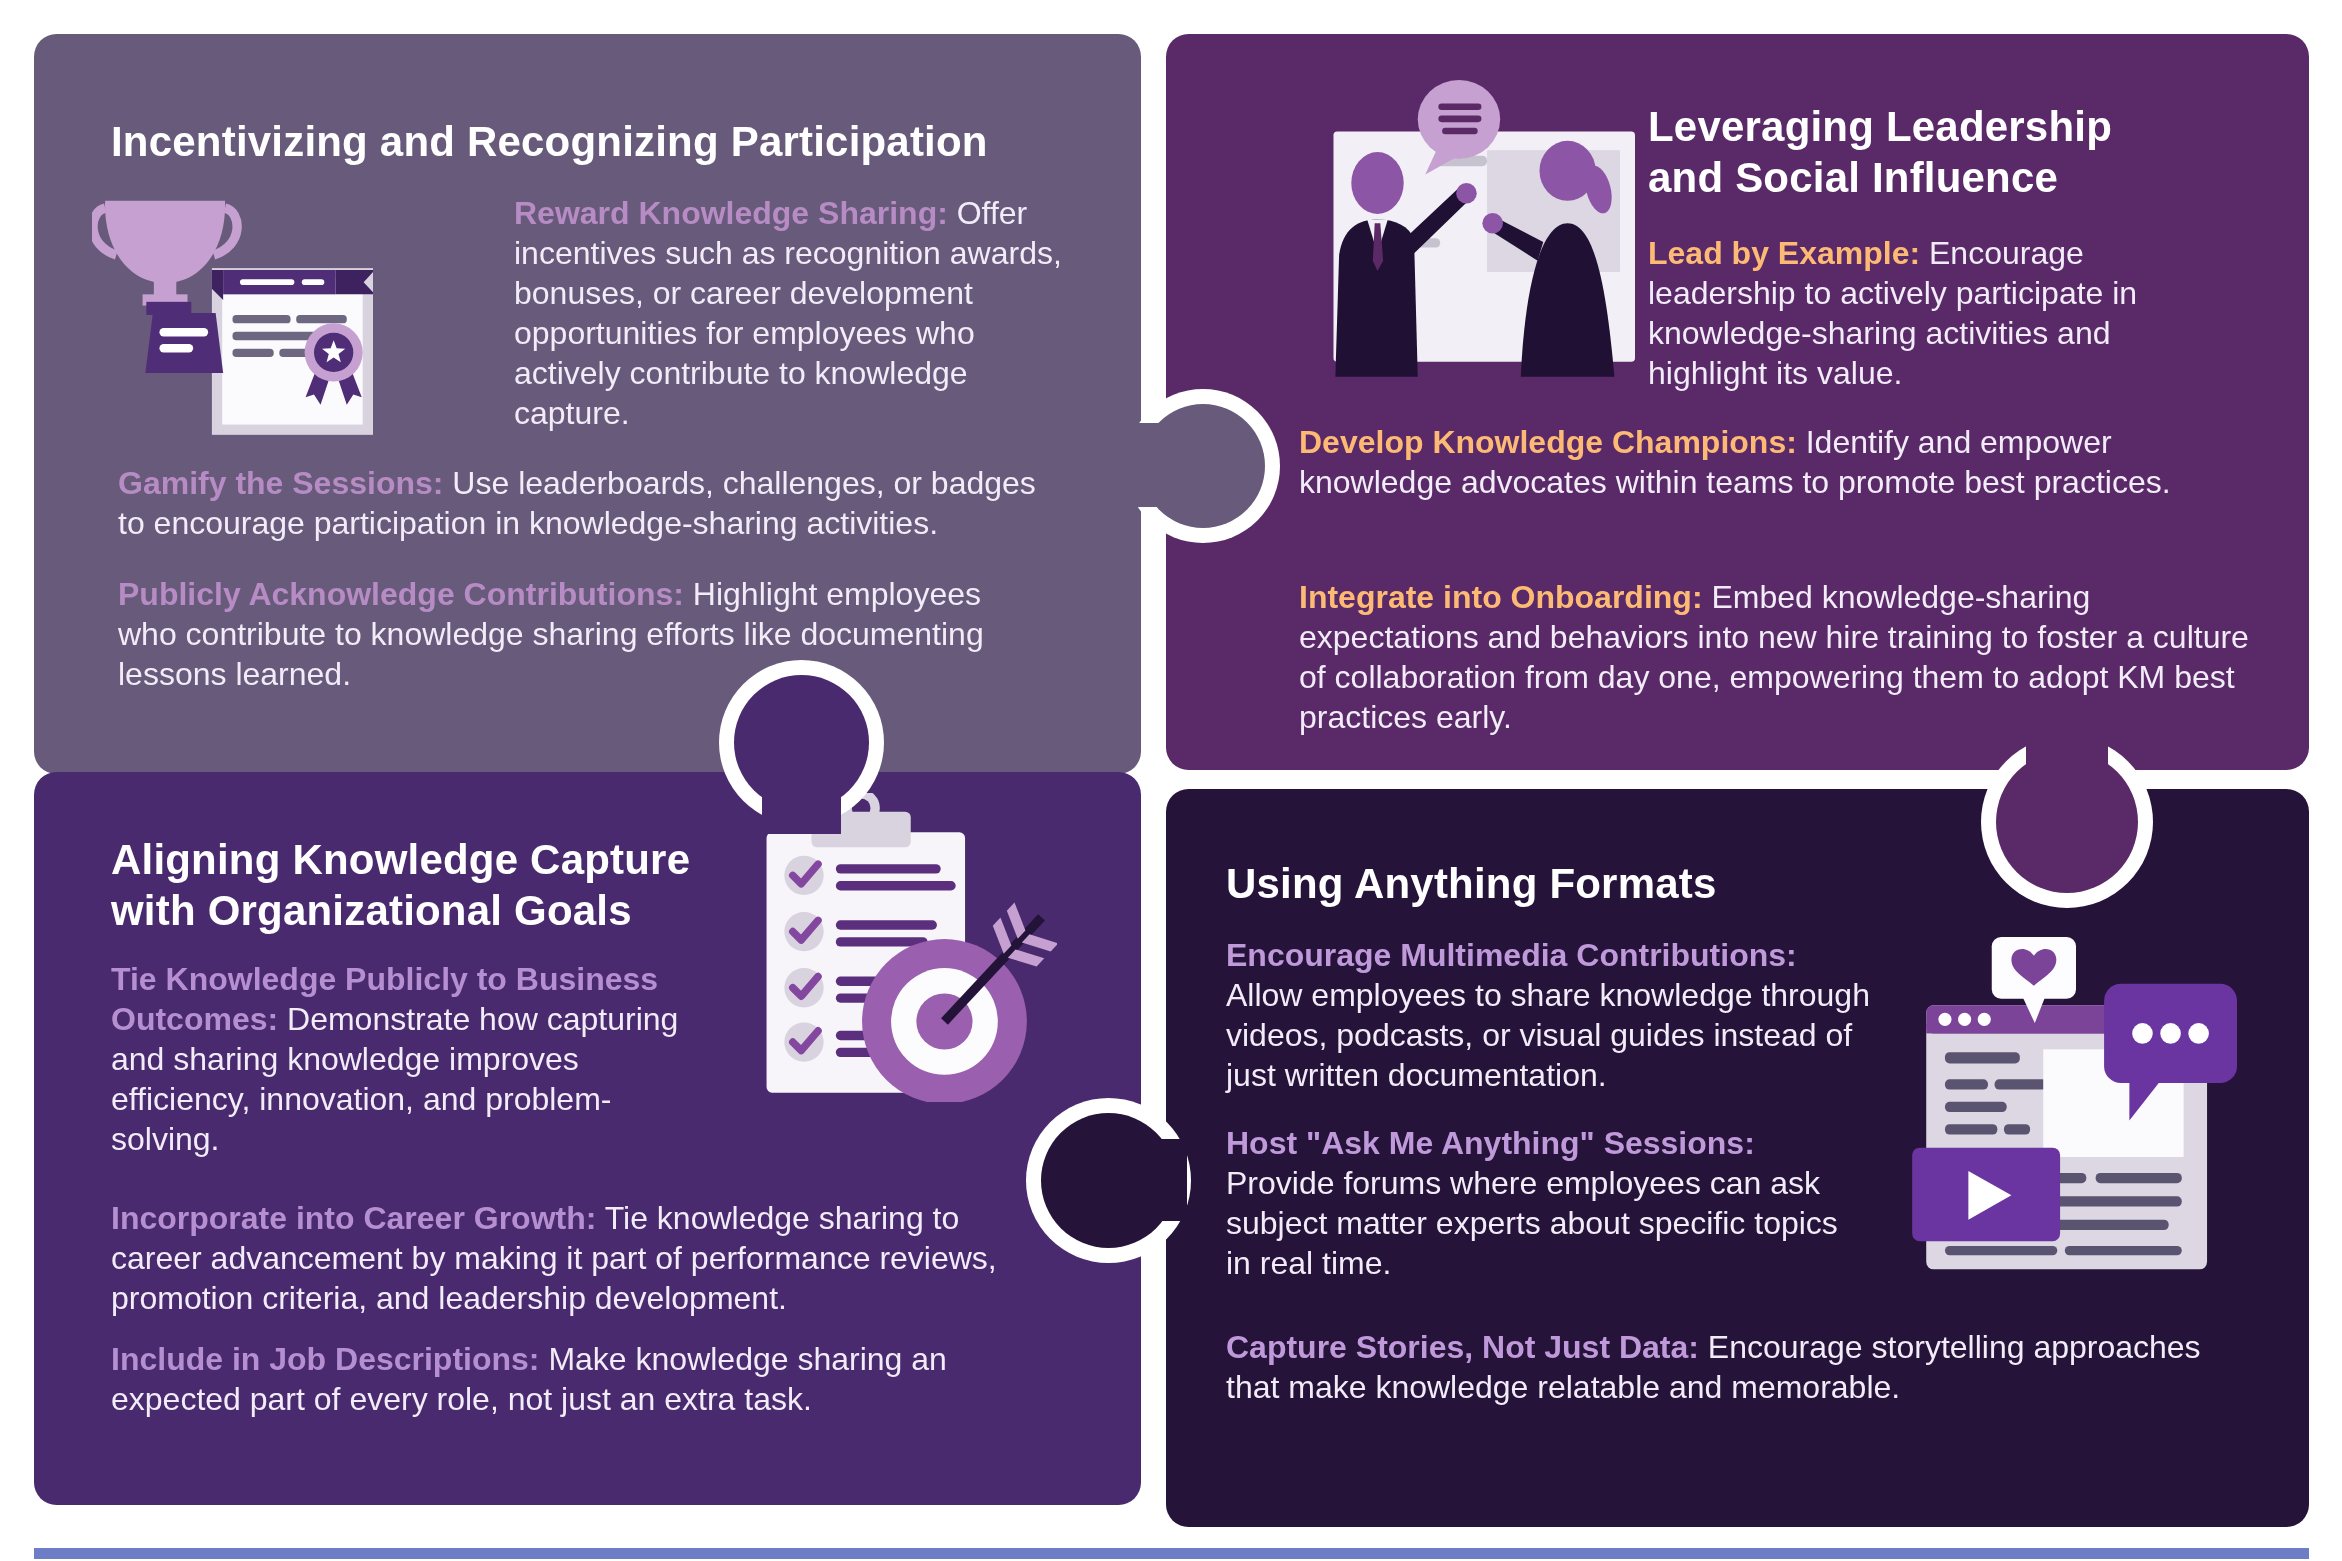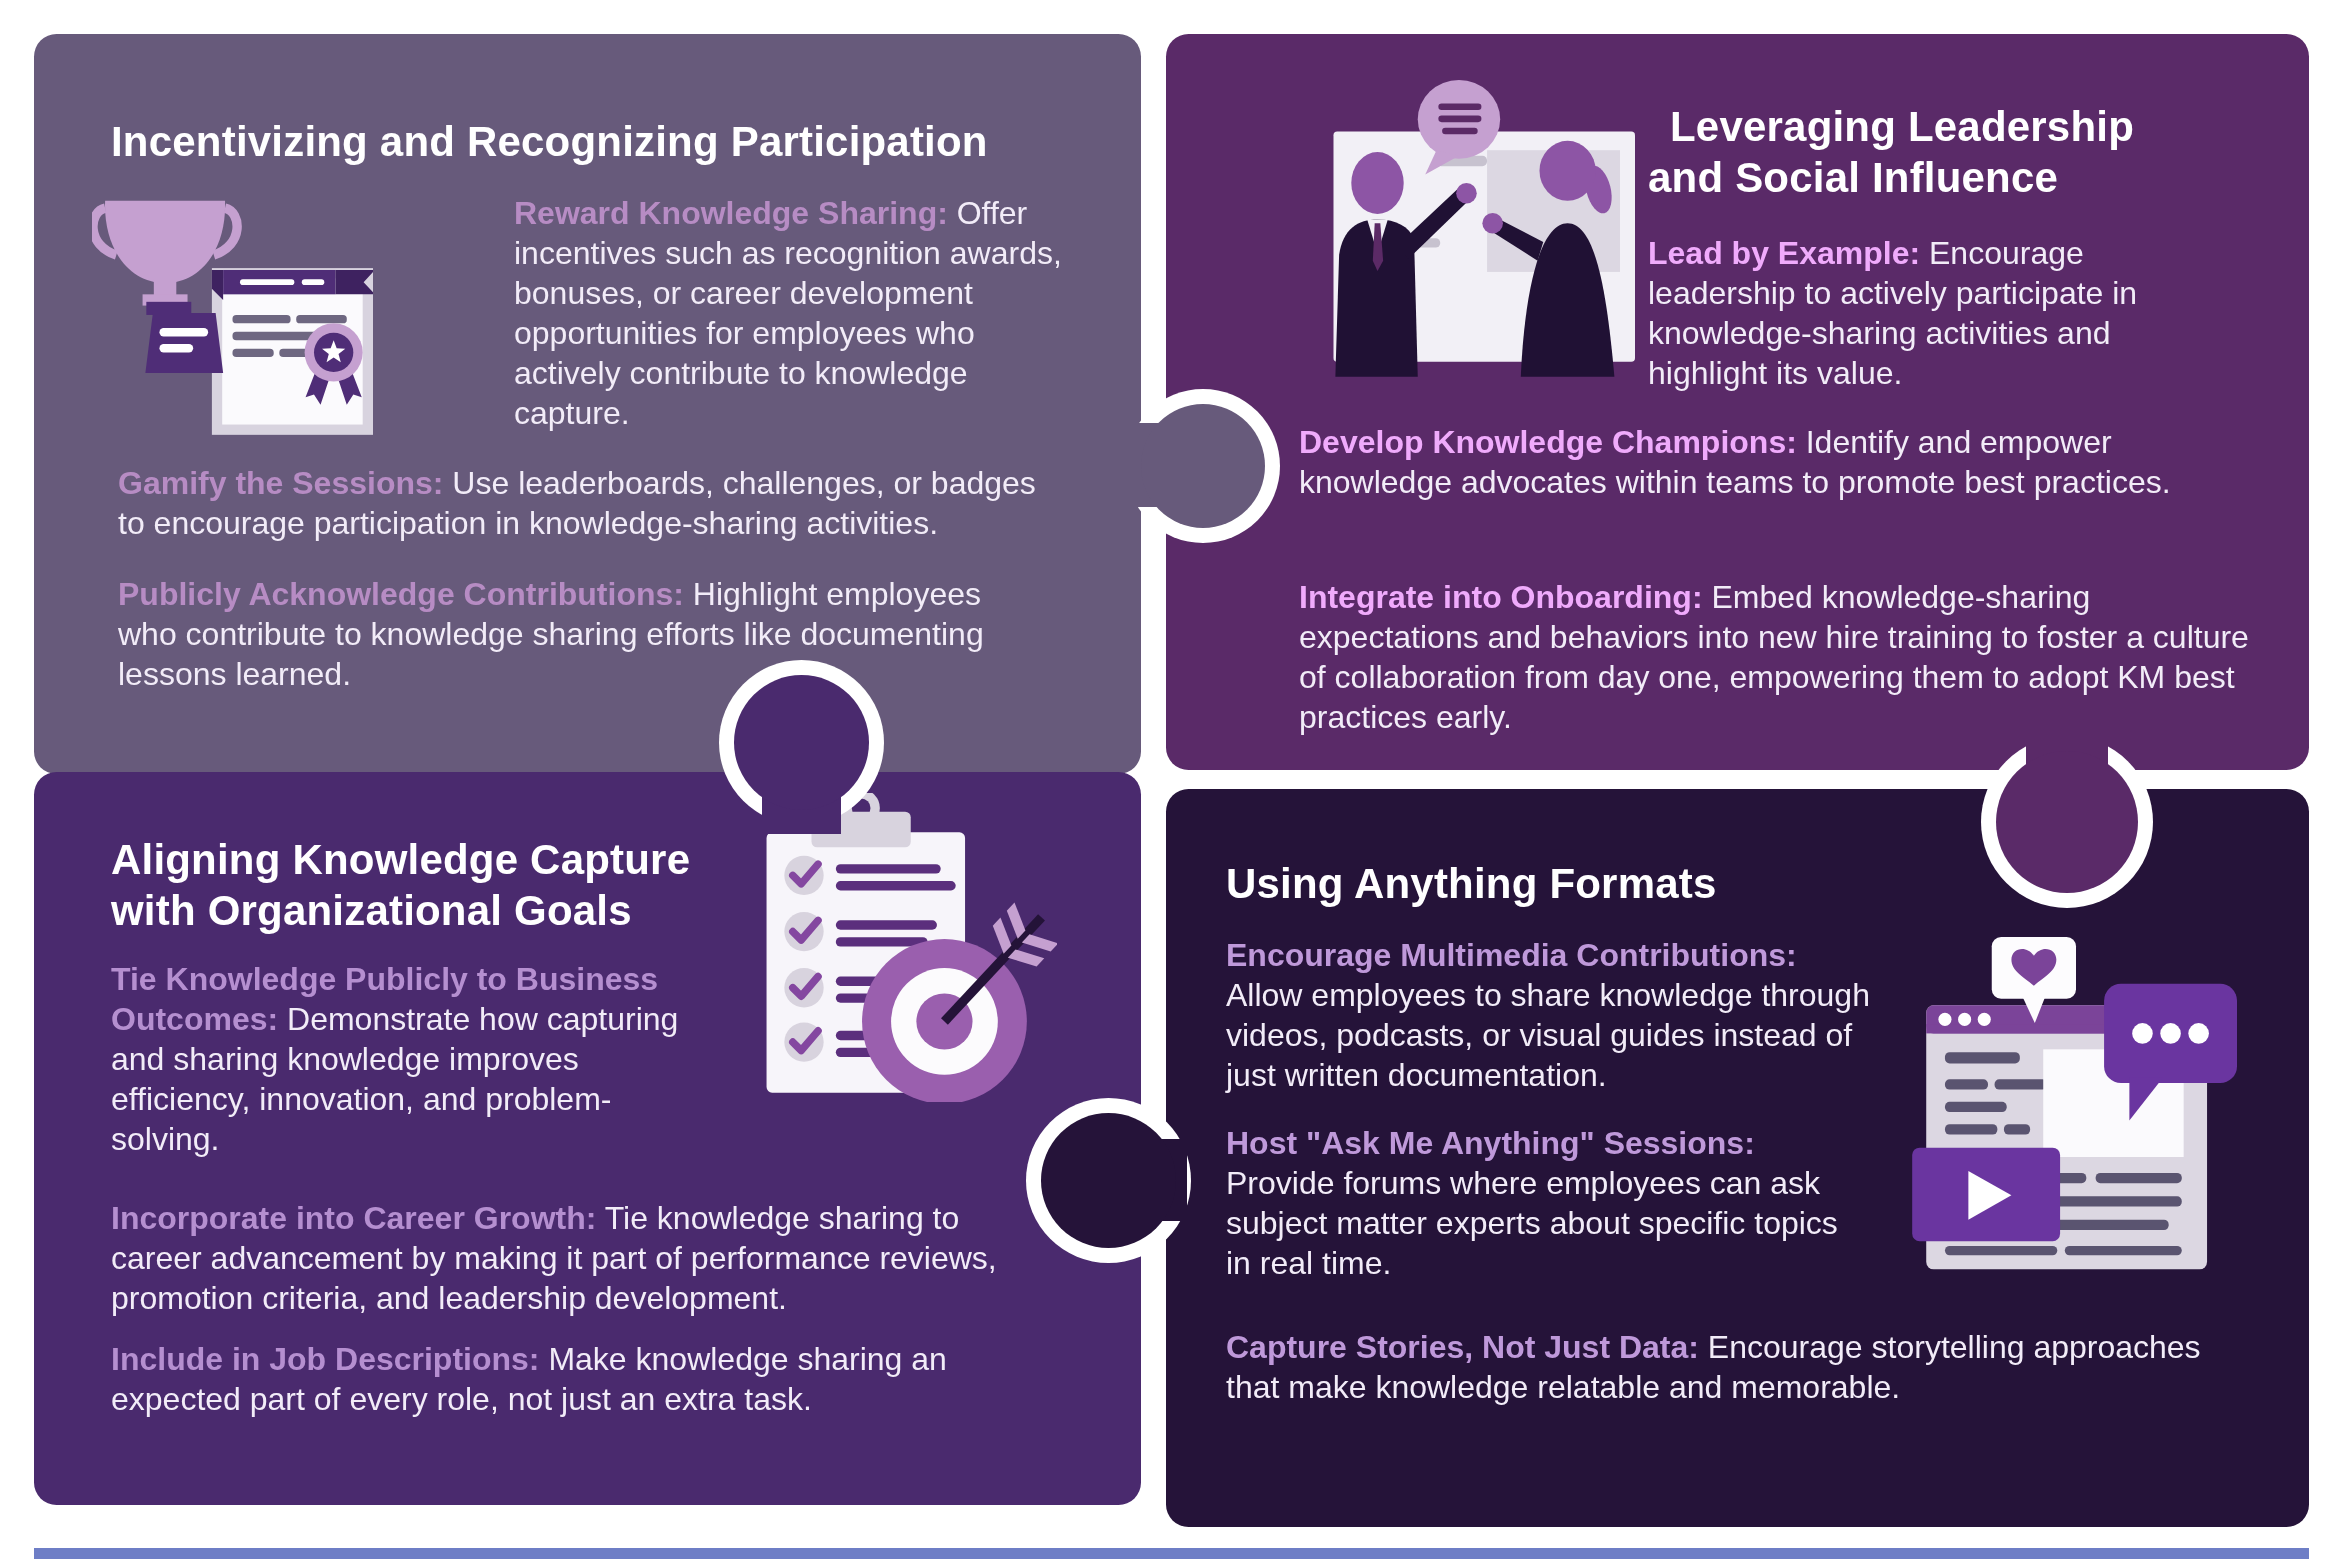--- a/index.html
+++ b/index.html
@@ -11,21 +11,21 @@
   .panel-bl{left:34px;top:772px;width:1107px;height:733px;background:#4a2a6e;}
   .panel-br{left:1166px;top:789px;width:1143px;height:738px;background:#251339;}
   .knob-ring{position:absolute;border-radius:50%;background:#ffffff;}
   .knob,.stem{position:absolute;}
   .knob{border-radius:50%;}
   .c-tl{background:#675a7b;} .c-tr{background:#5a2a68;} .c-bl{background:#4a2a6e;} .c-br{background:#251339;}
   .title{position:absolute;margin:0;color:#ffffff;font-weight:700;font-size:42px;line-height:1.22;letter-spacing:0.2px;}
   .para{position:absolute;margin:0;color:#f2ecf8;font-size:32px;line-height:40px;}
   .lead{font-weight:700;}
   .acc-tl .lead{color:#b78cc4;}
-  .acc-tr .lead{color:#f0abfc;}
+  .acc-tr .lead{color:#fdba74;}
   .acc-bl .lead{color:#b58fd0;}
   .acc-br .lead{color:#bf99da;}
   .icon{position:absolute;}
   .footer-bar{position:absolute;left:34px;top:1548px;width:2275px;height:11.2px;background:#6e7ec6;}
 </style>
 </head>
 <body>
 
 <div class="canvas">
 
@@ -110,21 +110,21 @@
       <g>
         <ellipse cx="142" cy="45" rx="44" ry="42" fill="#c5a0d0"></ellipse>
         <polygon points="118,78 106,104 142,84" fill="#c5a0d0"></polygon>
         <rect x="120" y="28" width="46" height="7" rx="3.5" fill="#5b2a66"></rect>
         <rect x="120" y="41" width="46" height="7" rx="3.5" fill="#5b2a66"></rect>
         <rect x="124" y="54" width="38" height="7" rx="3.5" fill="#5b2a66"></rect>
       </g>
     </svg>
 
     <h2 class="title" style="left:482px;top:67px;width:637px;">
-      <span style="display:block;margin-left:22px;">Leveraging Leadership</span>
+      <span style="display:block;">Leveraging Leadership</span>
       <span style="display:block;">and Social Influence</span>
     </h2>
 
     <p class="para acc-tr" style="left:482px;top:199px;width:562px;">
       <span class="lead">Lead by Example:</span>
       <span>Encourage leadership to actively participate in knowledge-sharing activities and highlight its value.</span>
     </p>
     <p class="para acc-tr" style="left:133px;top:388px;width:956px;">
       <span class="lead">Develop Knowledge Champions:</span>
       <span>Identify and empower knowledge advocates within teams to promote best practices.</span>

